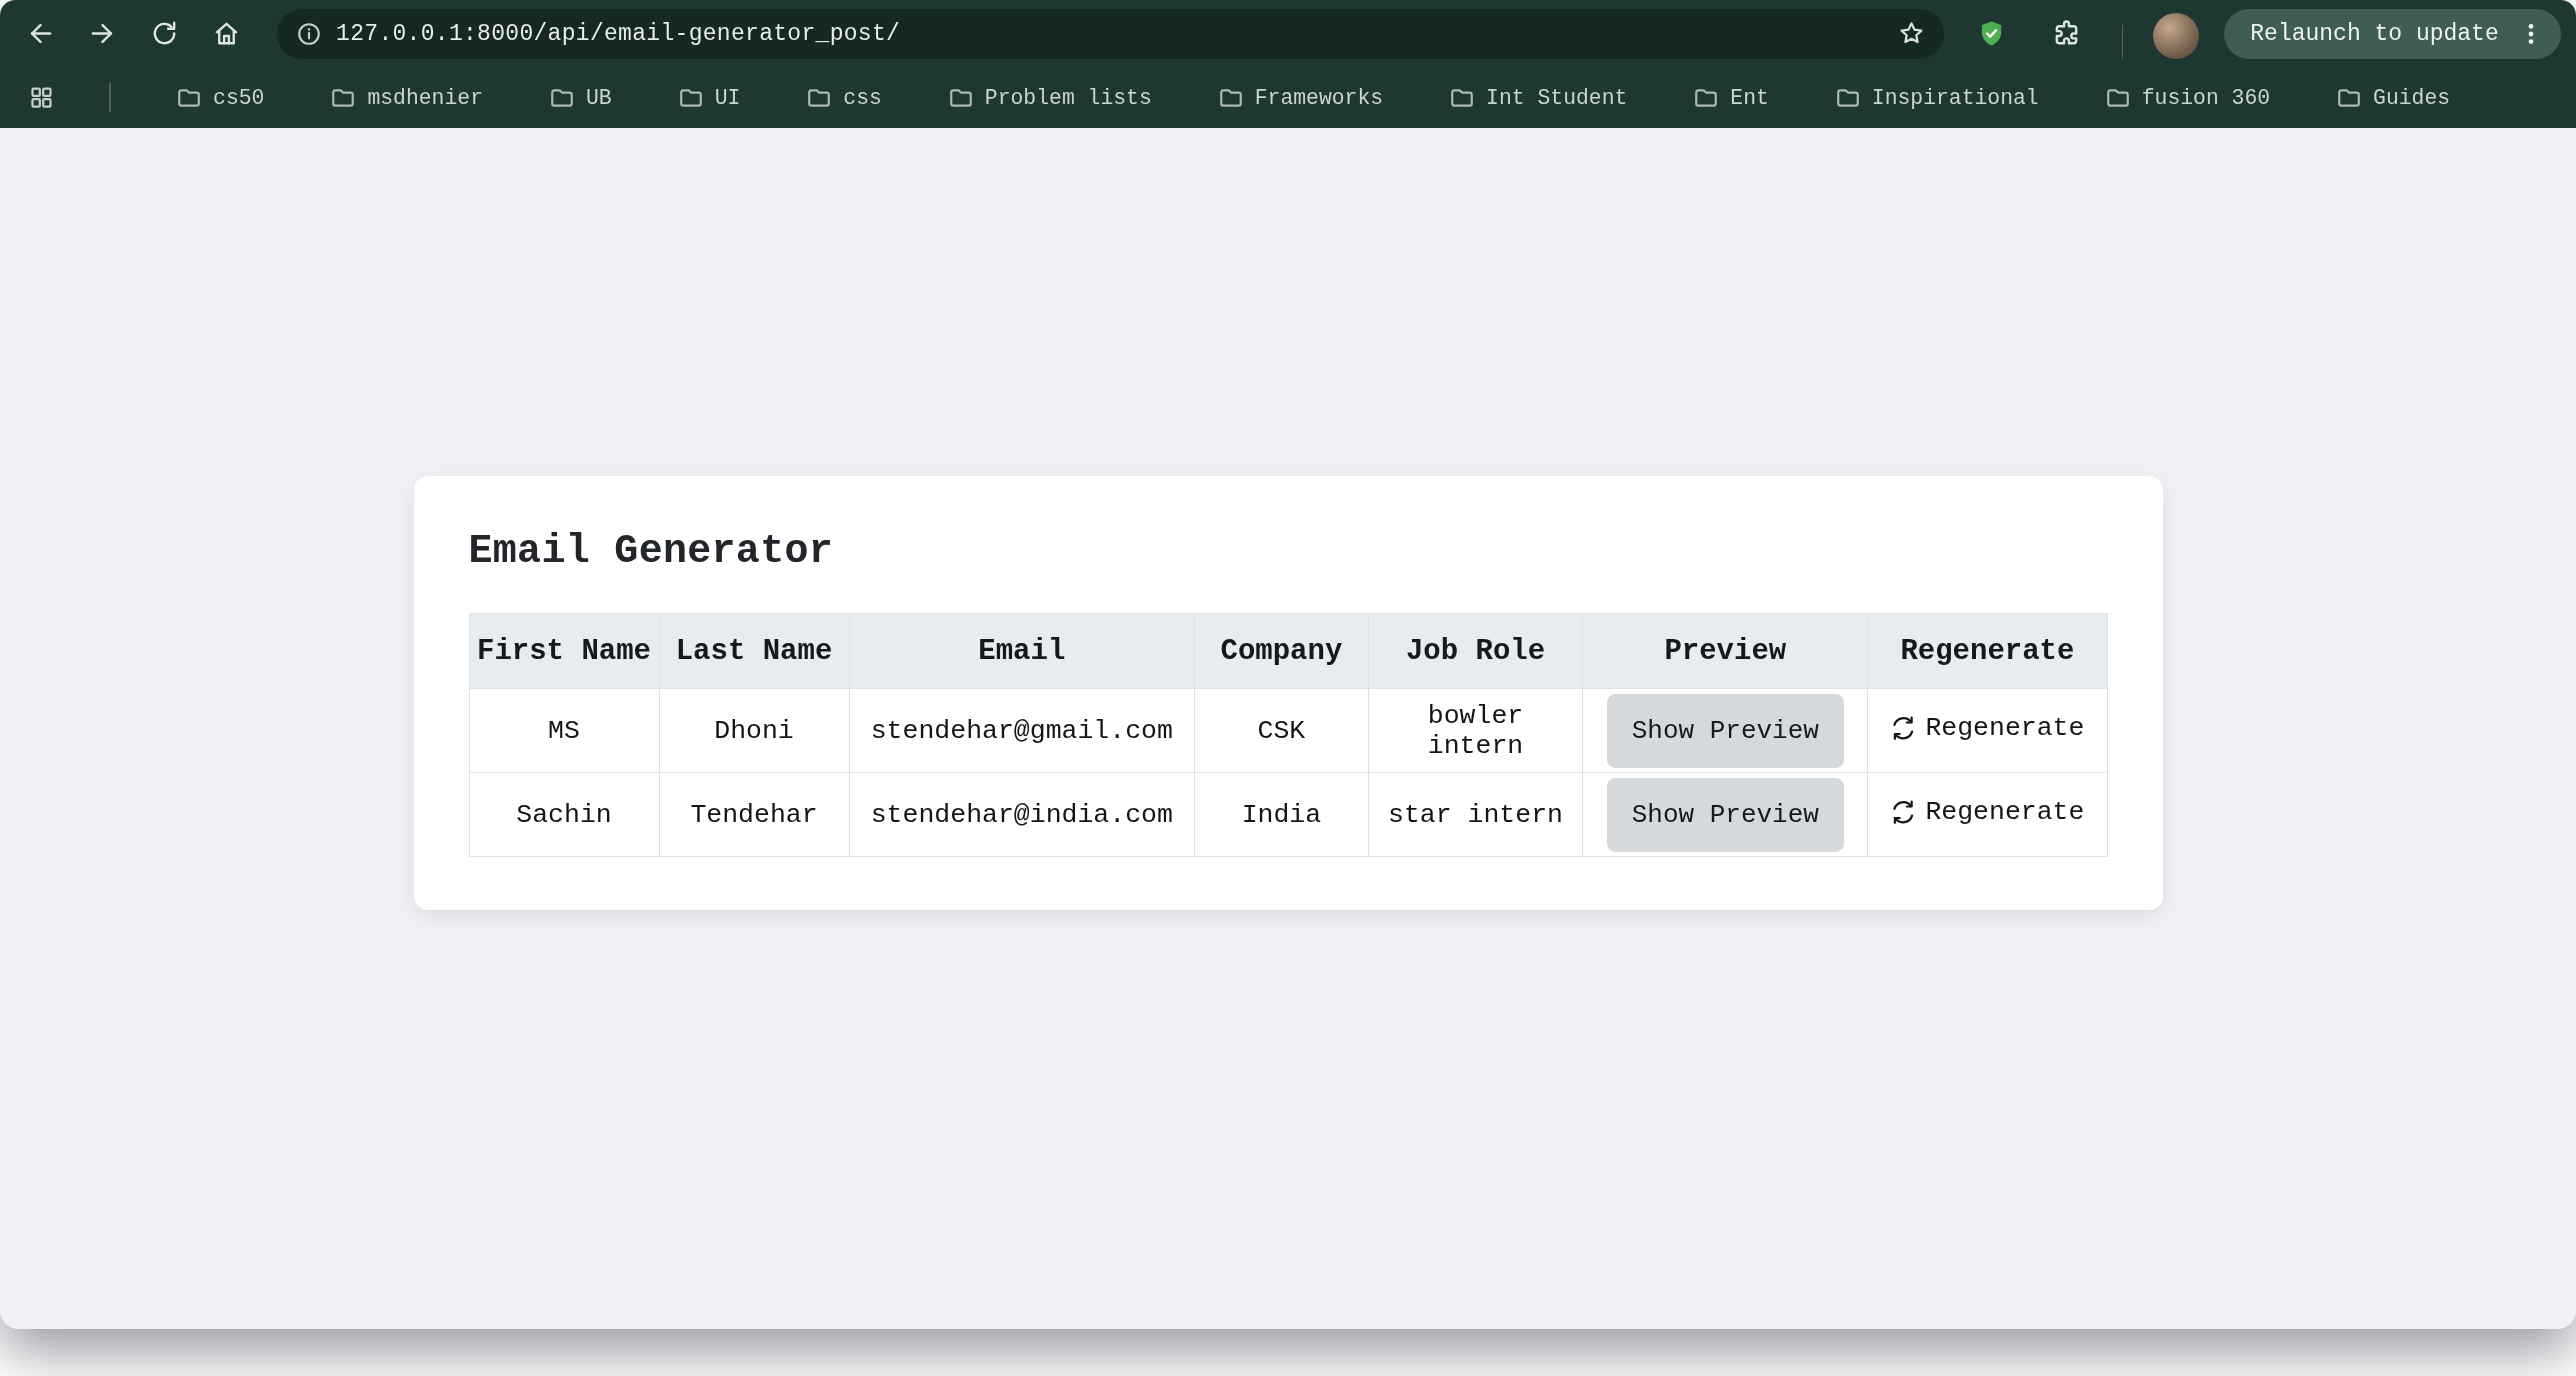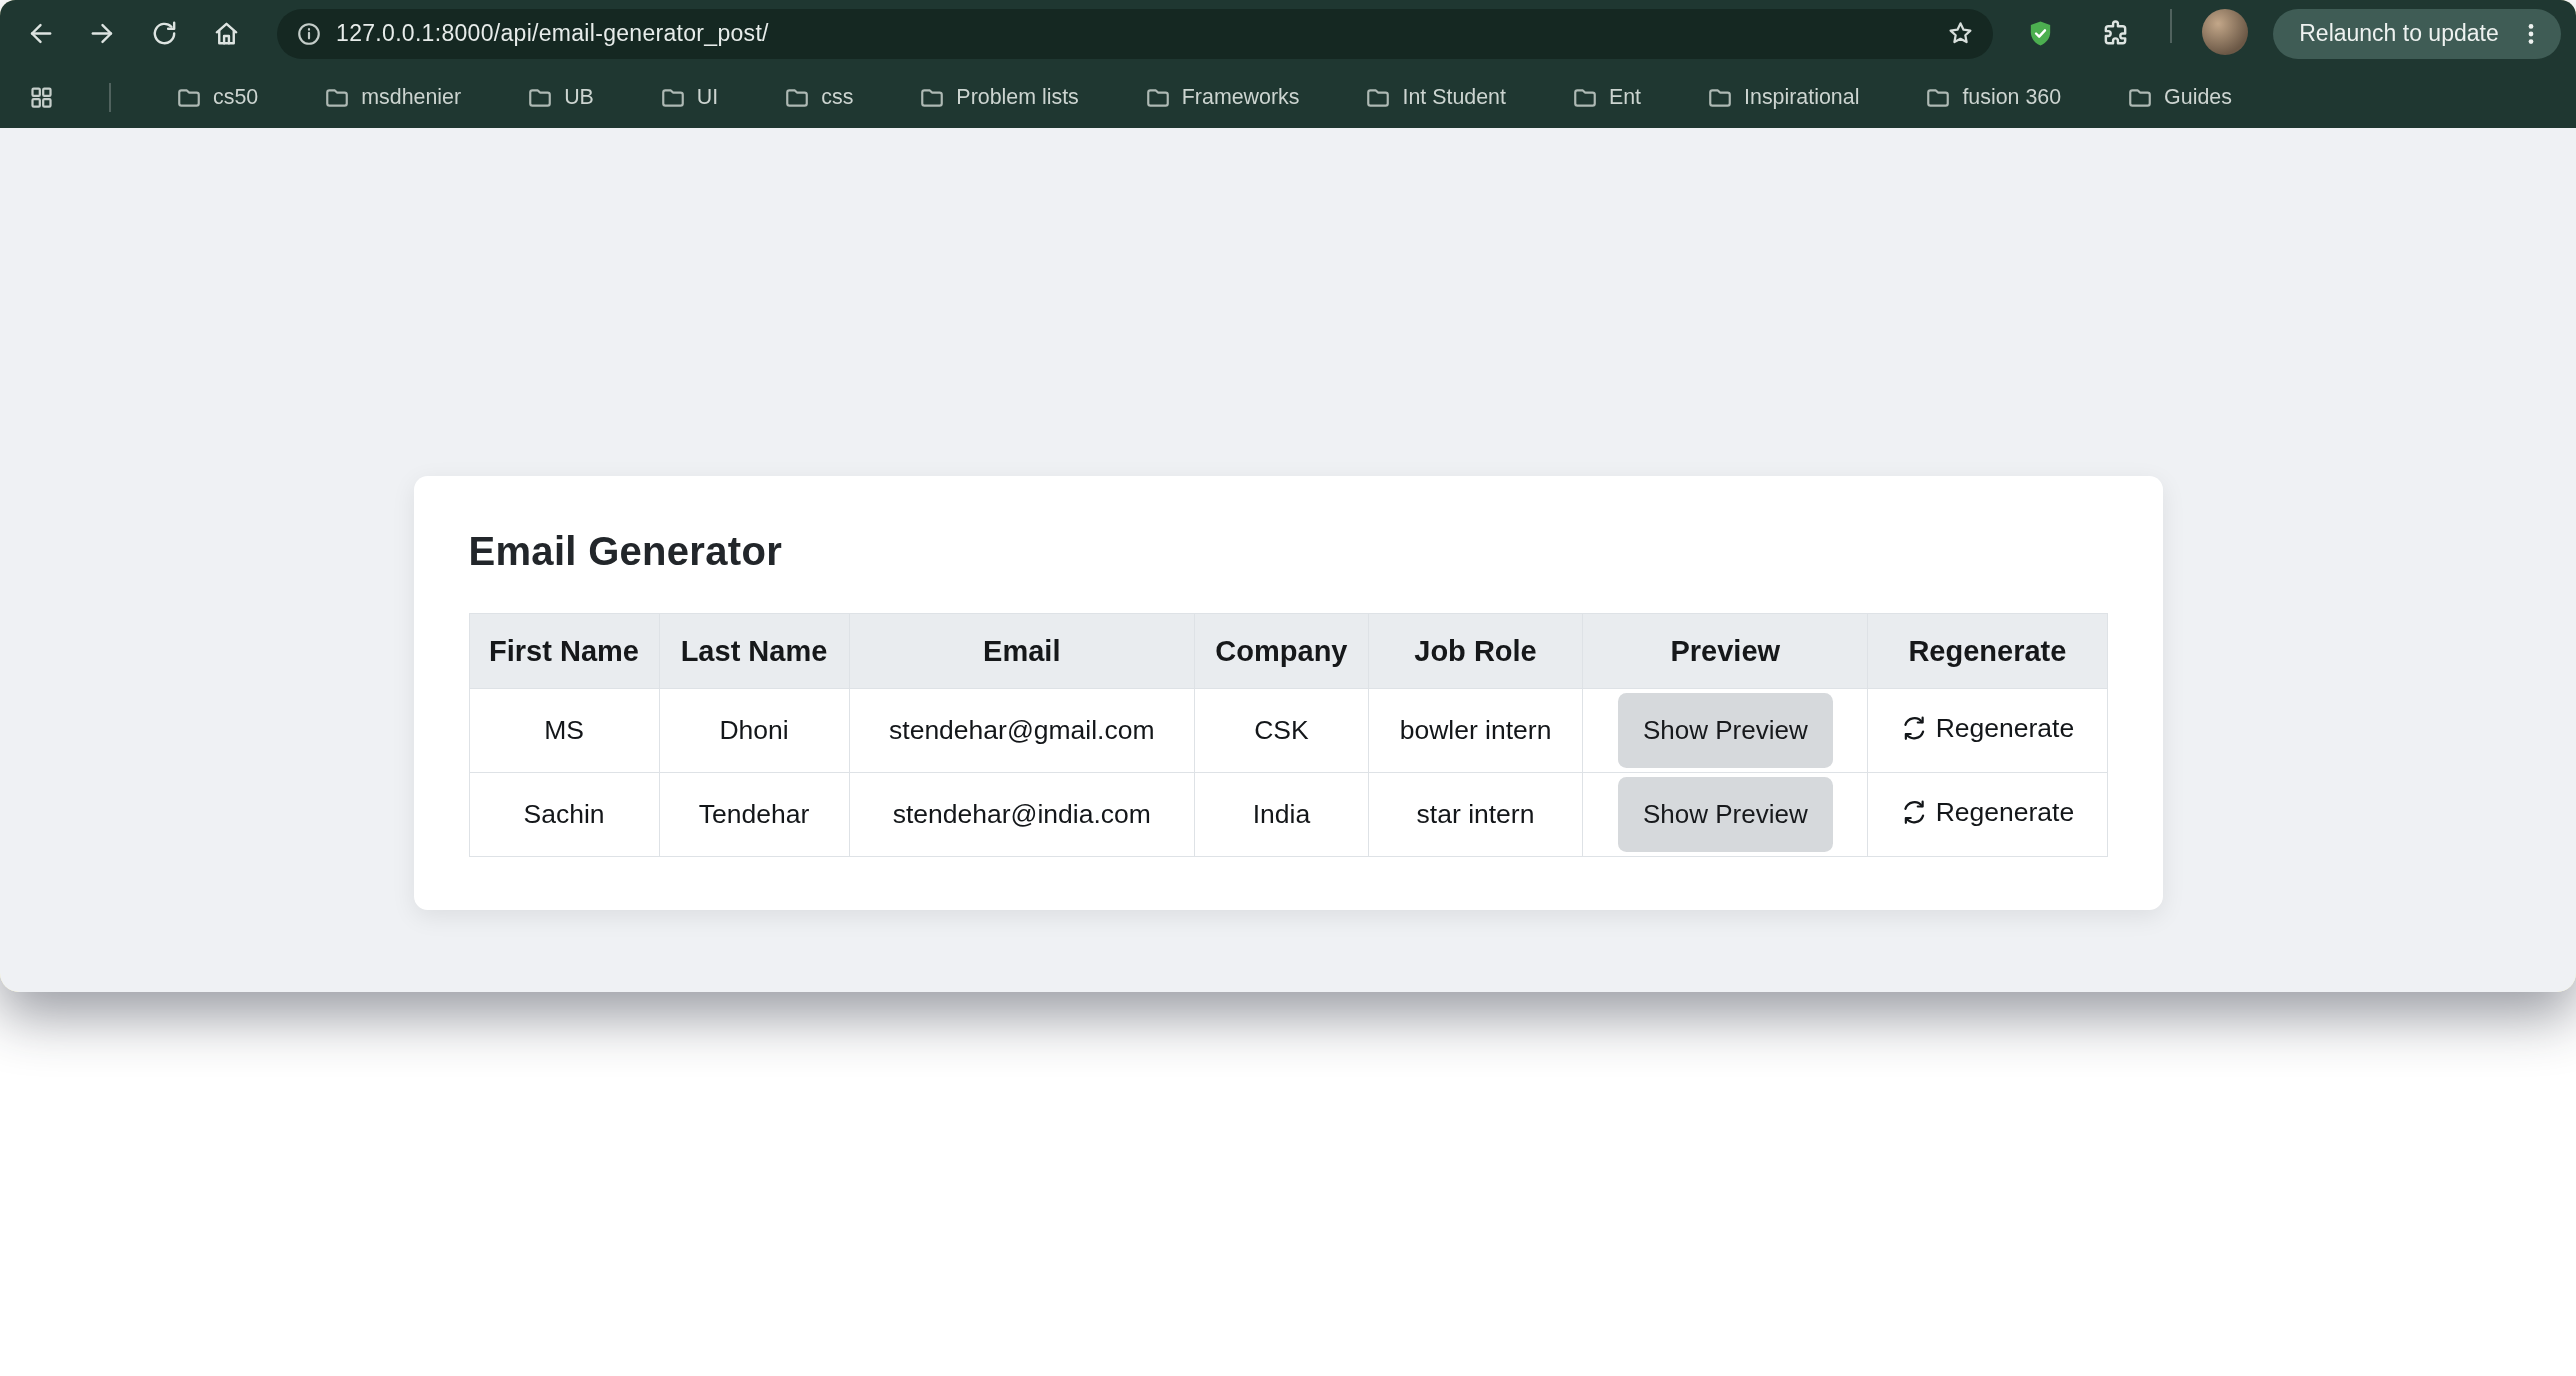--- a/index.html
+++ b/index.html
@@ -6,25 +6,26 @@
   html,body { margin:0; padding:0; }
   body {
     width:2576px; height:1377px;
     background:#ffffff;
     font-family:"Liberation Sans", sans-serif;
     overflow:hidden;
   }
 
   .window {
     position:relative;
-    width:2576px; height:992px;
+    width:2576px; height:1329px;
     border-radius:15.4px 15.4px 19px 19px;
     box-shadow:0 24px 55px rgba(30,35,50,.45);
     overflow:hidden;
     background:#fef9c3;
+    font-family:Liberation Mono, monospace;
   }
 
   
   .topbar {
     height:67px;
     background:#1f3731;
     display:flex; align-items:center;
     padding:0 15.4px;
   }
   .icon-btn {
@@ -44,21 +45,21 @@
     display:flex; align-items:center;
     padding:0 19px;
     color:#e7ecea;
     cursor:text;
   }
   .omnibox .info { width:26px; height:26px; color:#c4cdc9; flex:none; }
   .omnibox .url { font-size:23px; margin-left:13.7px; letter-spacing:0.3px; white-space:nowrap; }
   .omnibox .spacer { flex:1; }
   .omnibox .star { width:27px; height:27px; color:#d7dedb; }
 
-  .right-group { display:flex; align-items:flex-start; gap:25px; flex:none; }
+  .right-group { display:flex; align-items:flex-end; gap:25px; flex:none; }
   .shield-ic svg { width:29px; height:29px; }
   .divider-v { width:1.7px; height:34px; background:rgba(255,255,255,.22); margin:0 5.1px; }
   .avatar {
     width:46px; height:46px; border-radius:50%;
     background:radial-gradient(circle at 35% 32%, #c3a789, #6b5846 72%);
     border:none; padding:0; cursor:pointer; flex:none;
   }
   .relaunch {
     height:50px; display:flex; align-items:center; gap:13.7px;
     background:#3f5c55; border:none; border-radius:25px;

